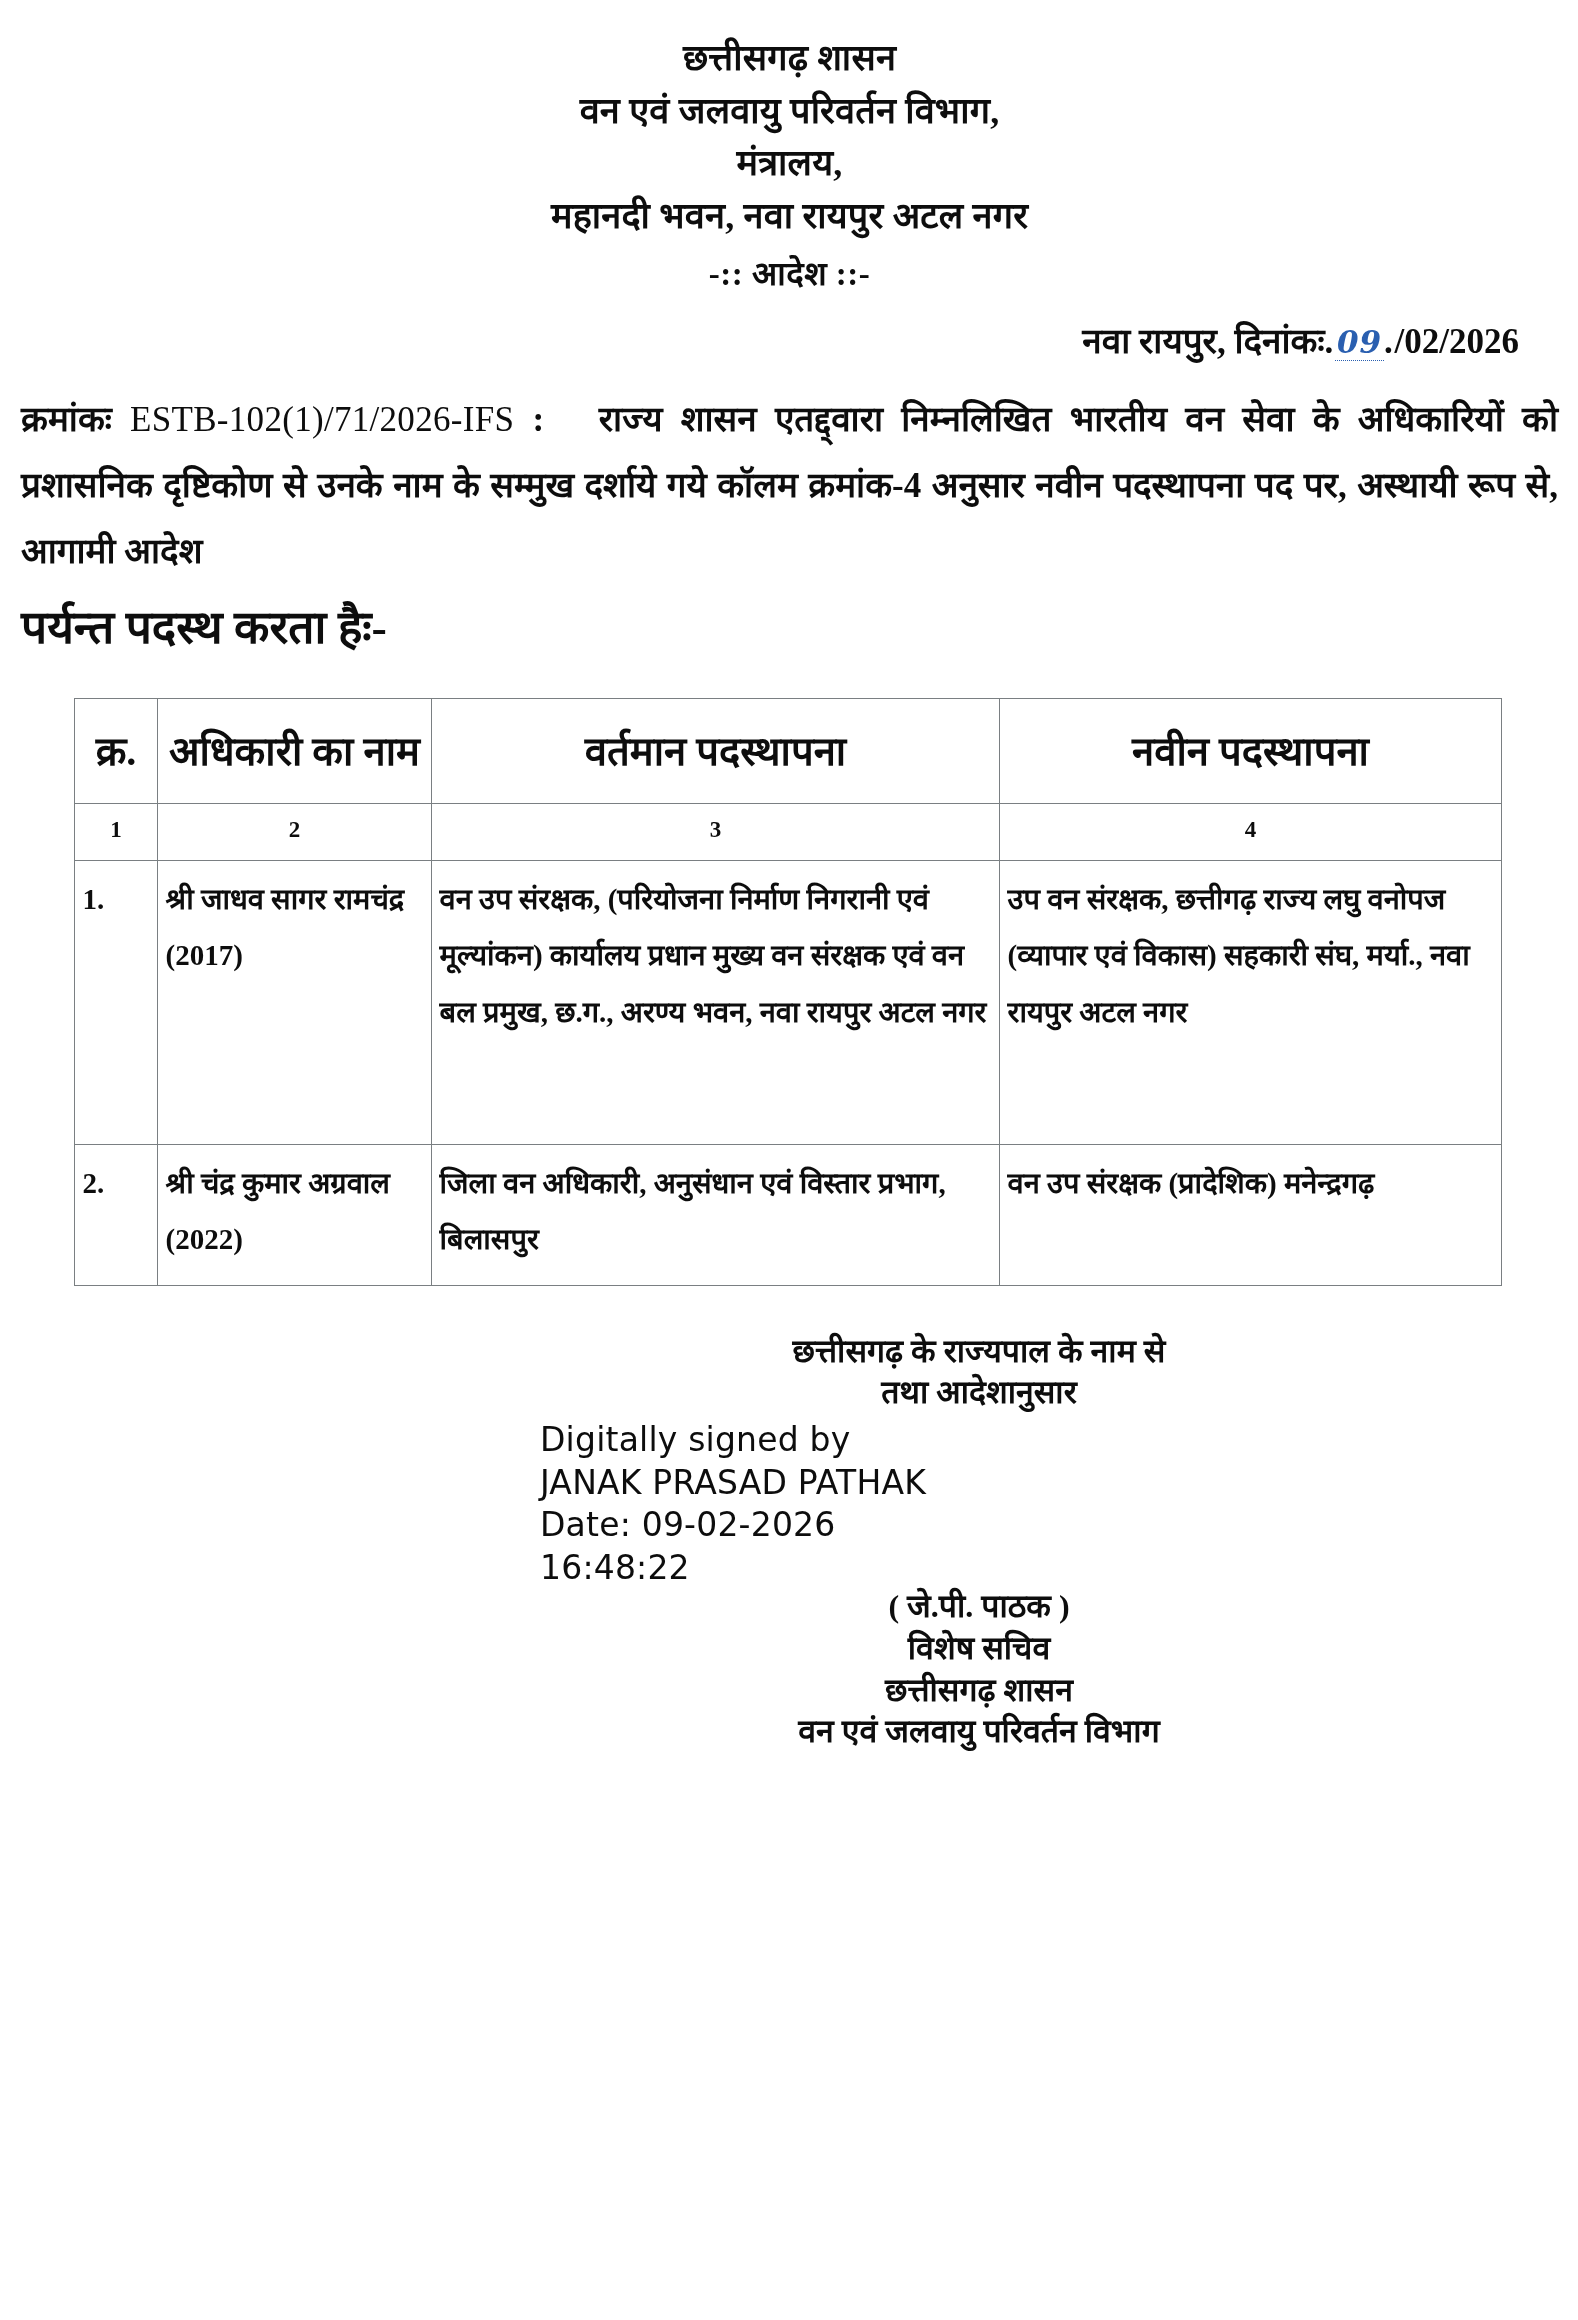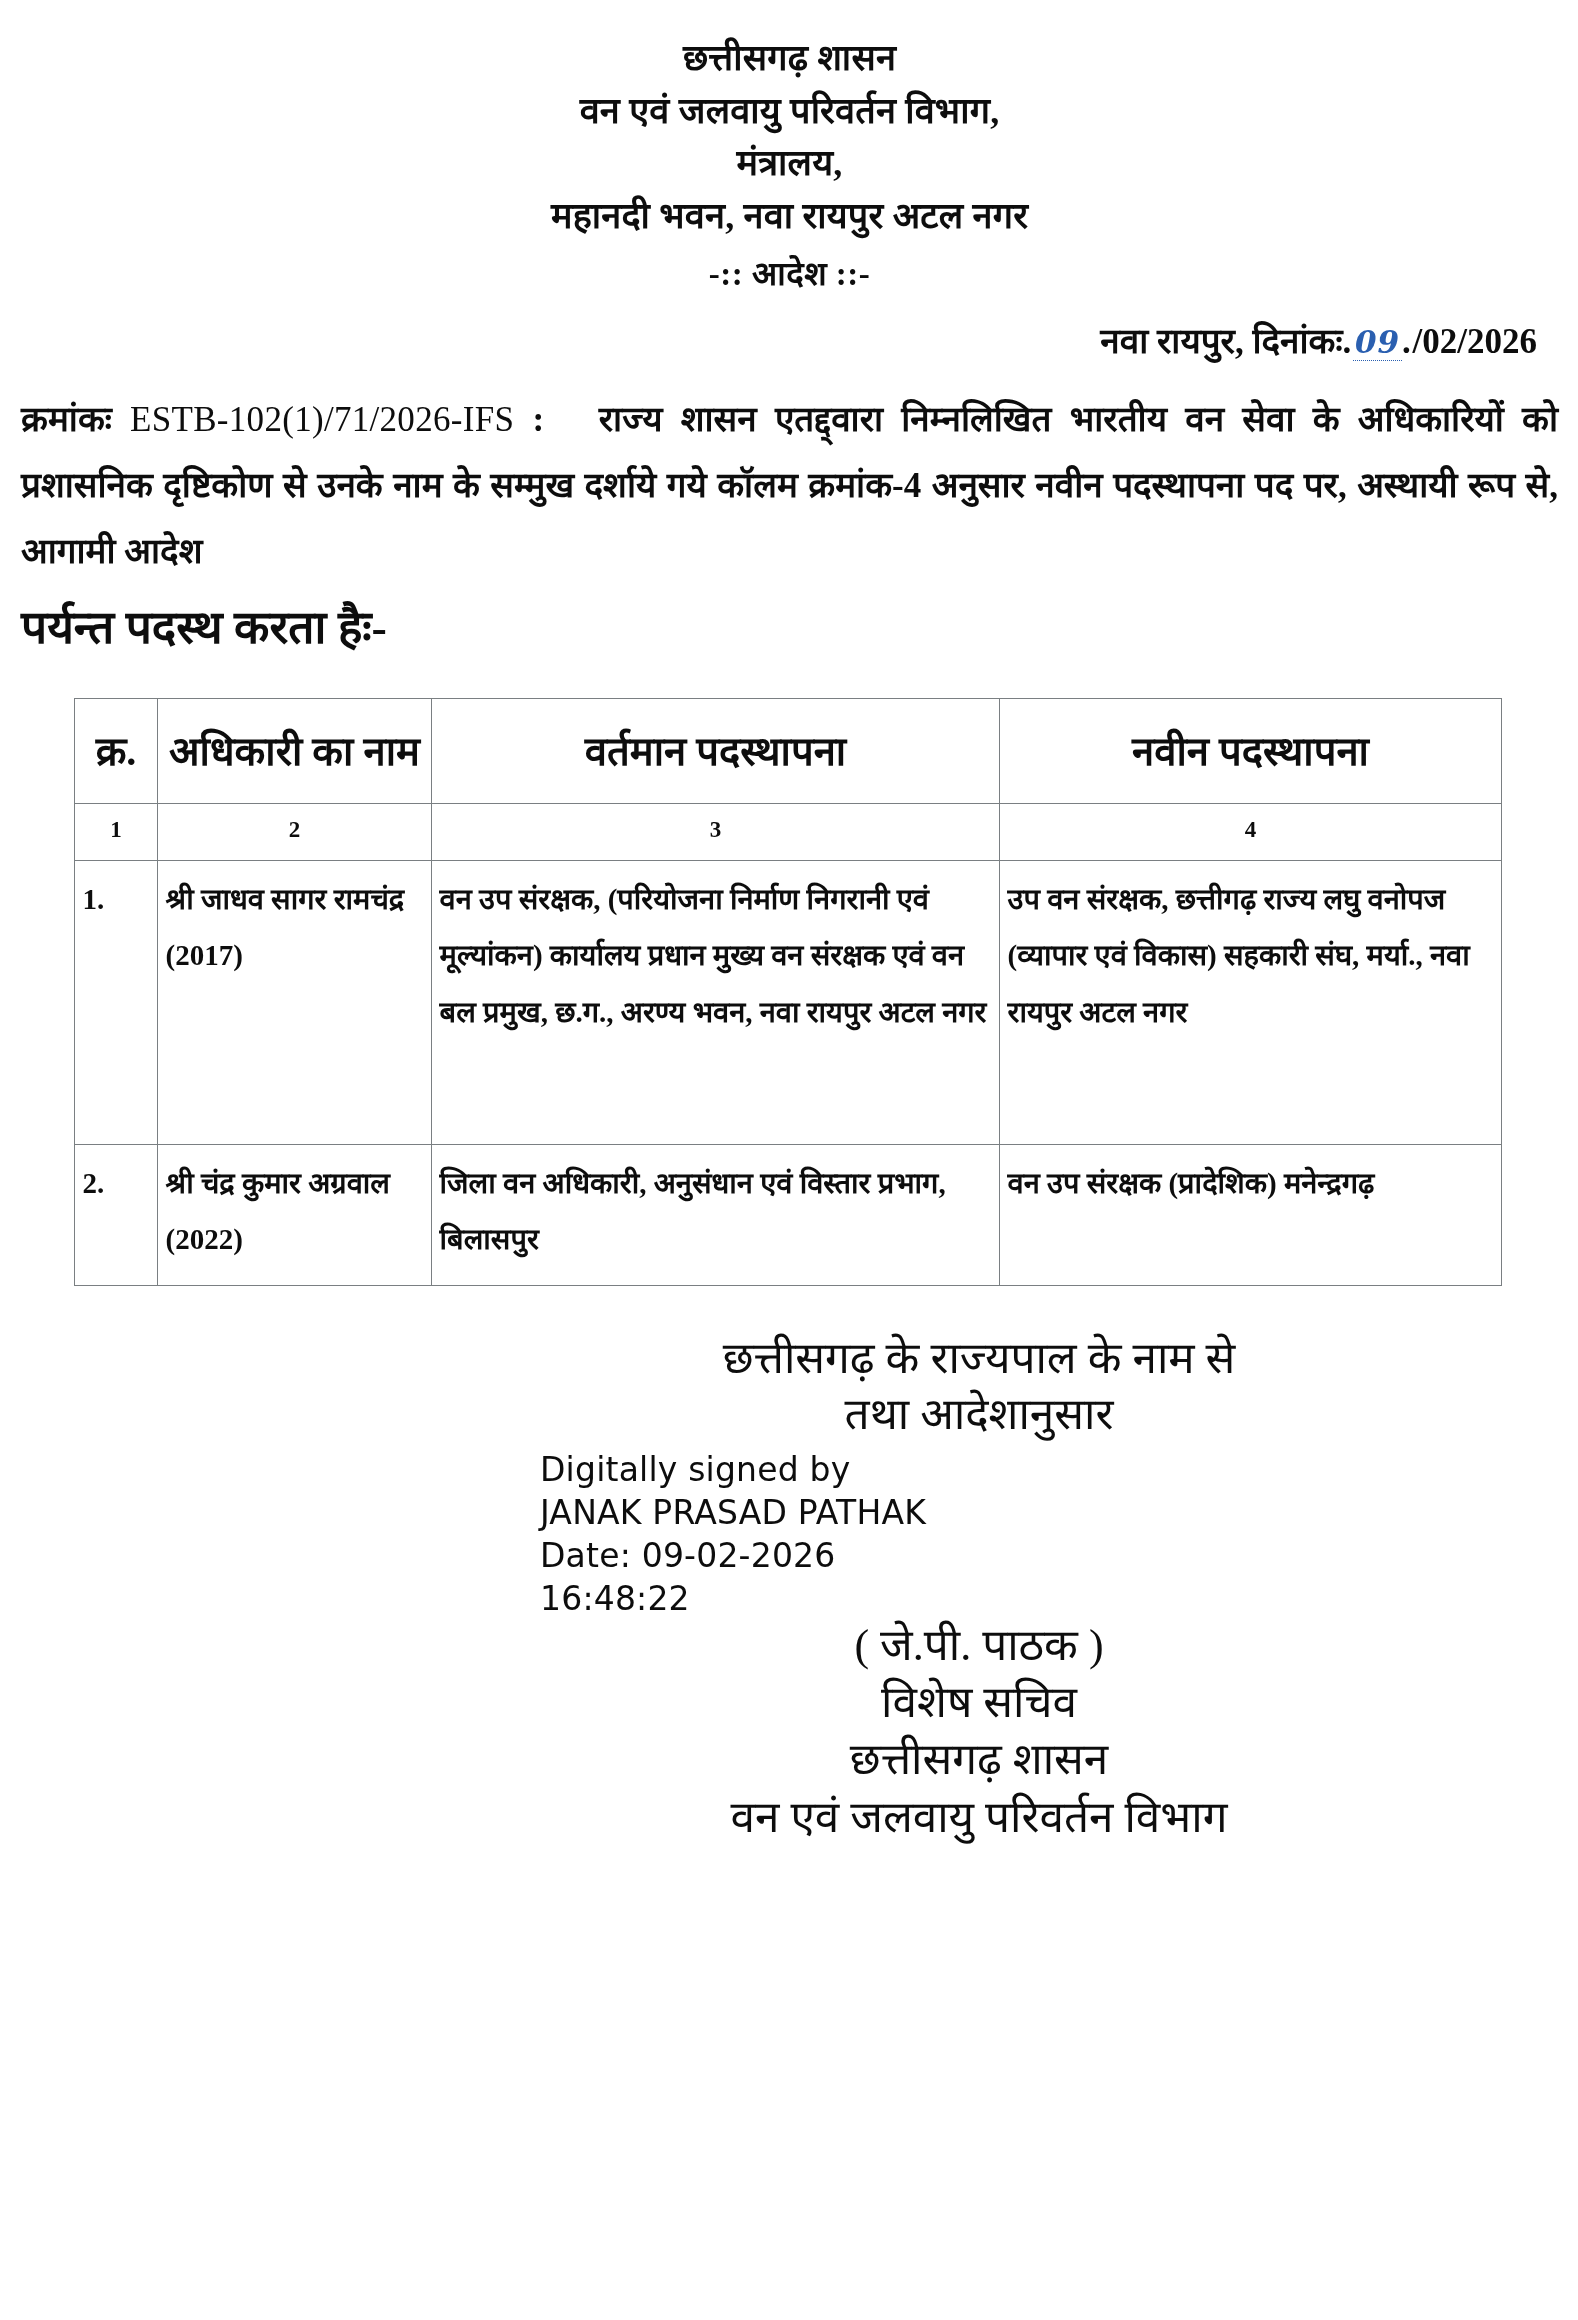--- a/index.html
+++ b/index.html
@@ -36,21 +36,21 @@
     text-align: center;
     font-size: 33px;
     font-weight: 700;
     margin-top: 7.6px;
     letter-spacing: 0.5px;
   }
 
   
   .date-line {
     text-align: right;
-    padding-right: 42px;
+    padding-right: 60px;
     margin-top: 21px;
     font-size: 35px;
     font-weight: 600;
     white-space: nowrap;
   }
   .hand-date {
     color: #2a5fb0;
     font-family: "DejaVu Serif", serif;
     font-style: italic;
     font-weight: 700;
@@ -141,23 +141,23 @@
   .rowpad-1 { height: 284px; }
   .rowpad-2 { height: 112px; }
 
   
   .sig {
     margin-top: 45px;
     text-align: center;
     padding-left: 379px;
   }
   .sig-line {
-    font-size: 44px;
+    font-size: 32px;
     line-height: 1.28;
-    font-weight: 400;
+    font-weight: 700;
   }
   .sig-sans {
     font-family: "DejaVu Sans", sans-serif;
     font-size: 33px;
     line-height: 1.3;
     font-weight: 400;
     letter-spacing: 0.2px;
   }
   .sig-sans-wrap {
     margin-top: 5.7px;

